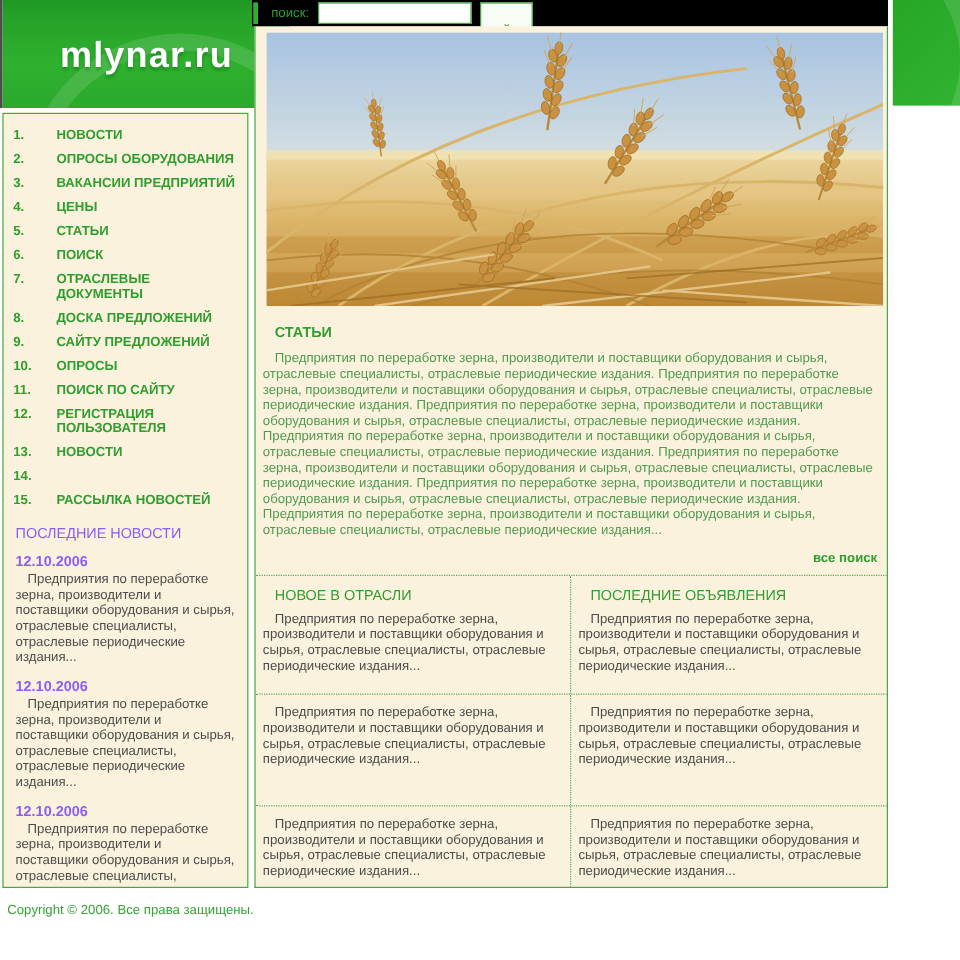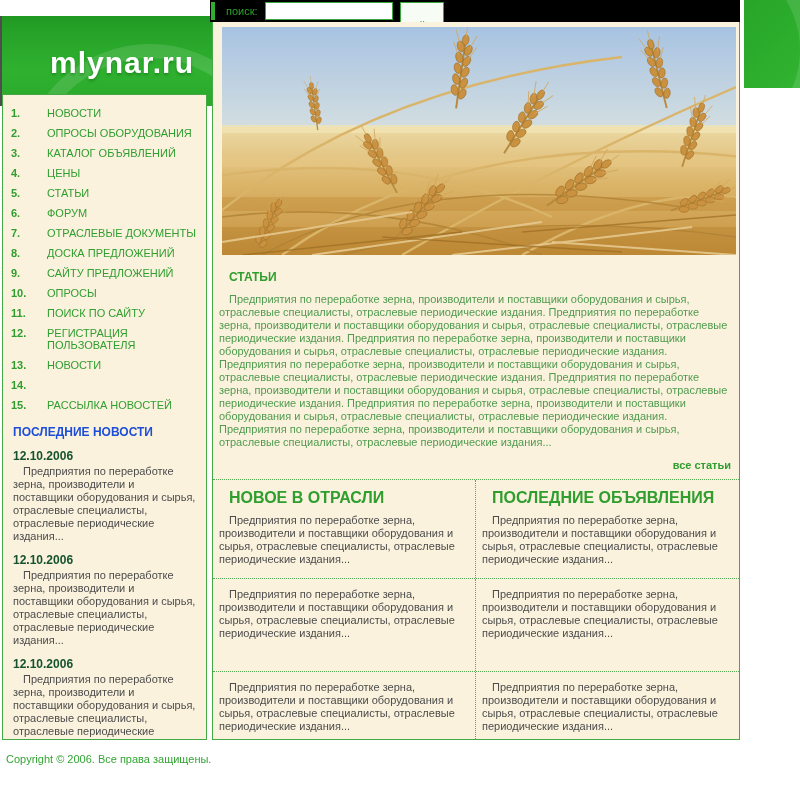--- a/index.html
+++ b/index.html
@@ -2,21 +2,21 @@
 <html><head>
 <meta charset="utf-8">
 <style>
   * { margin:0; padding:0; box-sizing:border-box; }
   html,body { background:#ffffff; }
   body { font-family:"Liberation Sans", sans-serif; }
   #page { position:relative; width:800px; height:800px; background:#fff; overflow:hidden; }
 
   
   .logo {
-    position:absolute; left:0; top:16px; width:242px; height:90px;
+    position:absolute; left:0; top:0; width:242px; height:90px;
     background:linear-gradient(180deg,#1f9721 0%,#25a027 12%,#2fb12f 60%,#2aa92c 100%);
     border-left:2px solid #4d4d4d;
     overflow:hidden; cursor:pointer;
   }
   .logo .arc {
     position:absolute; left:18px; top:28px; width:260px; height:260px;
     border:14px solid rgba(255,255,255,0.12); border-radius:50%;
   }
   .logo .logo-text {
     position:absolute; left:0; right:0; top:30px; text-align:center;
@@ -48,24 +48,24 @@
   }
 
   
   .sidebar {
     position:absolute; left:2px; top:94px; width:205px; height:646px;
     background:#fbf2dd; border:1px solid #44a944; padding:12px 8px 6px 8px; overflow:hidden;
   }
   .menu { list-style:none; }
   .menu li { display:flex; margin-bottom:8px; cursor:pointer; }
   .menu .num { width:26px; flex:0 0 26px; font-size:11px; font-weight:bold; color:#2f9e2f; line-height:12px; }
-  .menu .lbl { font-size:11px; font-weight:normal; color:#2f9e2f; line-height:12px;padding-left:10px; }
-  .news-title { margin-top:14px; font-size:12px; font-weight:bold; color:#1d4ed8; padding-left:2px; }
+  .menu .lbl { font-size:11px; font-weight:bold; color:#2f9e2f; line-height:12px;padding-left:10px; }
+  .news-title { margin-top:14px; font-size:12px; font-weight:normal; color:#8b5cf6; padding-left:2px; }
   .news-item { margin-top:10px; padding:0 2px; }
-  .news-date { font-size:12px; font-weight:bold; color:#14532d; margin-bottom:2px; }
+  .news-date { font-size:12px; font-weight:bold; color:#8b5cf6; margin-bottom:2px; }
   .news-text { font-size:11px; color:#4c4c4c; line-height:13px; text-indent:10px; }
 
   
   .content {
     position:absolute; left:212px; top:22px; width:528px; height:718px;
     background:#fbf2dd; border:1px solid #44a944; border-top:none;
     display:flex; flex-direction:column; overflow:hidden;
   }
   .photo { margin:5px auto 0 9px; width:514px; height:228px; }
   .photo svg { display:block; }
@@ -75,21 +75,21 @@
   .articles p { margin-top:9px; font-size:11px; line-height:13px; color:#4f9b4f; text-indent:10px; }
   .all-link-row { text-align:right; padding:6px 8px 6px 0; }
   .all-link { font-size:11px; font-weight:bold; color:#2f9e2f; cursor:pointer; text-decoration:none; }
 
   .cols { border-top:1px dotted #55aa55; flex:1; display:flex; flex-direction:column; }
   .row { display:flex; flex:1; }
   .row.sep { border-bottom:1px dotted #55aa55; }
   .cell { padding:9px 8px 6px 6px; }
   .cell.left { width:263px; flex:0 0 263px; border-right:1px dotted #55aa55; }
   .cell.right { flex:1; }
-  .cell h3 { font-size:16px; font-weight:bold; color:#2f9e2f; padding-left:10px; margin-bottom:7px; }
+  .cell h3 { font-size:12px; font-weight:normal; color:#2f9e2f; padding-left:10px; margin-bottom:7px; }
   .cell p { font-size:11px; line-height:13px; color:#4c4c4c; text-indent:10px; }
   .row1 { min-height:99px; }
   .row2 { min-height:93px; }
 
   
   .footer { position:absolute; left:6px; top:753px; font-size:11px; color:#33a433; }
 </style>
 </head>
 <body>
 
@@ -117,33 +117,33 @@
       <li>
           <span class="num">1.</span>
           <span class="lbl">НОВОСТИ</span>
         </li>
       <li>
           <span class="num">2.</span>
           <span class="lbl">ОПРОСЫ ОБОРУДОВАНИЯ</span>
         </li>
       <li>
           <span class="num">3.</span>
-          <span class="lbl">КАТАЛОГ ОБЪЯВЛЕНИЙ</span>
+          <span class="lbl">ВАКАНСИИ ПРЕДПРИЯТИЙ</span>
         </li>
       <li>
           <span class="num">4.</span>
           <span class="lbl">ЦЕНЫ</span>
         </li>
       <li>
           <span class="num">5.</span>
           <span class="lbl">СТАТЬИ</span>
         </li>
       <li>
           <span class="num">6.</span>
-          <span class="lbl">ФОРУМ</span>
+          <span class="lbl">ПОИСК</span>
         </li>
       <li>
           <span class="num">7.</span>
           <span class="lbl">ОТРАСЛЕВЫЕ ДОКУМЕНТЫ</span>
         </li>
       <li>
           <span class="num">8.</span>
           <span class="lbl">ДОСКА ПРЕДЛОЖЕНИЙ</span>
         </li>
       <li>
@@ -274,21 +274,21 @@
           <line x1="300" y1="205" x2="514" y2="188"></line>
         </g>
       </svg>
     </div>
 
     <div class="articles">
       <h2>СТАТЬИ</h2>
       <p>Предприятия по переработке зерна, производители и поставщики оборудования и сырья, отраслевые специалисты, отраслевые периодические издания. Предприятия по переработке зерна, производители и поставщики оборудования и сырья, отраслевые специалисты, отраслевые периодические издания. Предприятия по переработке зерна, производители и поставщики оборудования и сырья, отраслевые специалисты, отраслевые периодические издания. Предприятия по переработке зерна, производители и поставщики оборудования и сырья, отраслевые специалисты, отраслевые периодические издания. Предприятия по переработке зерна, производители и поставщики оборудования и сырья, отраслевые специалисты, отраслевые периодические издания. Предприятия по переработке зерна, производители и поставщики оборудования и сырья, отраслевые специалисты, отраслевые периодические издания. Предприятия по переработке зерна, производители и поставщики оборудования и сырья, отраслевые специалисты, отраслевые периодические издания...</p>
     </div>
     <div class="all-link-row">
-      <a class="all-link">все статьи</a>
+      <a class="all-link">все поиск</a>
     </div>
 
     <div class="cols">
       <div class="row row1 sep">
         <div class="cell left">
           <h3>НОВОЕ В ОТРАСЛИ</h3>
           <p>Предприятия по переработке зерна, производители и поставщики оборудования и сырья, отраслевые специалисты, отраслевые периодические издания...</p>
         </div>
         <div class="cell right">
           <h3>ПОСЛЕДНИЕ ОБЪЯВЛЕНИЯ</h3>

